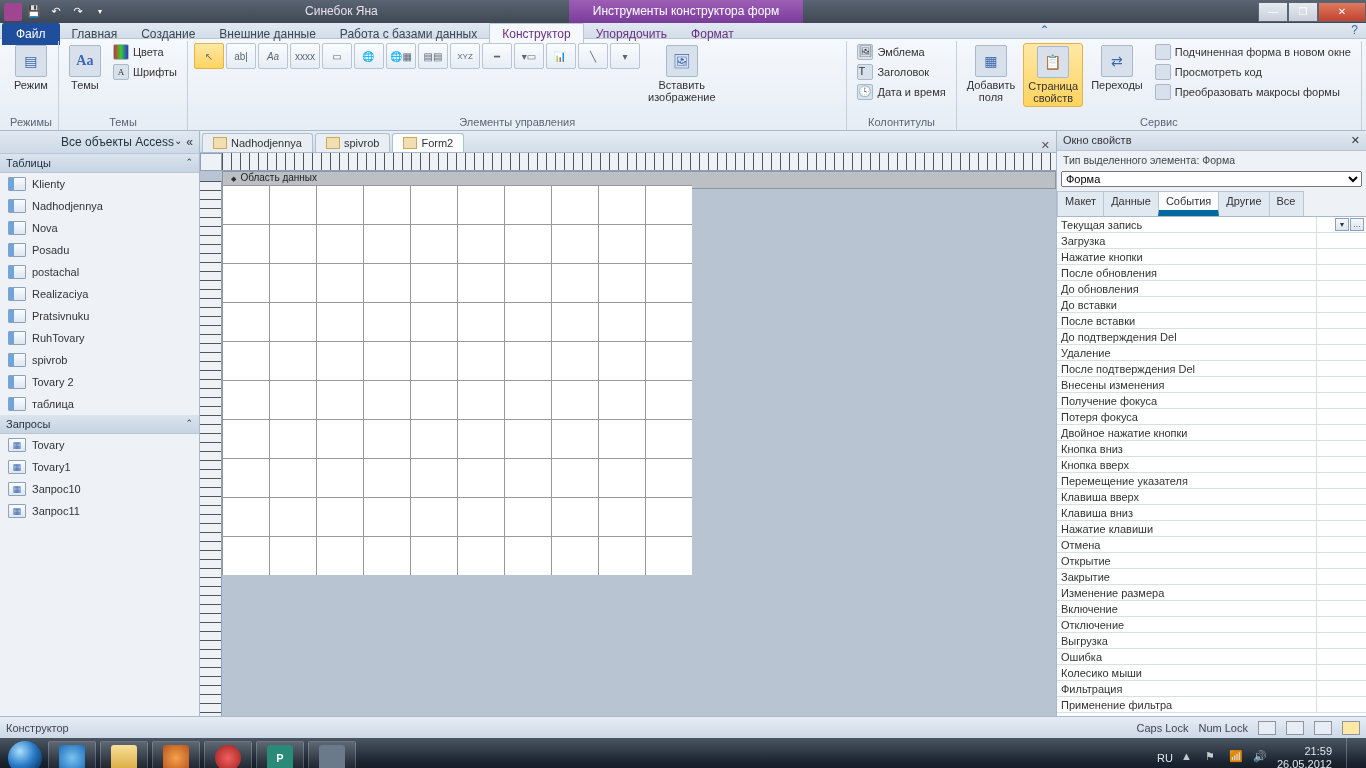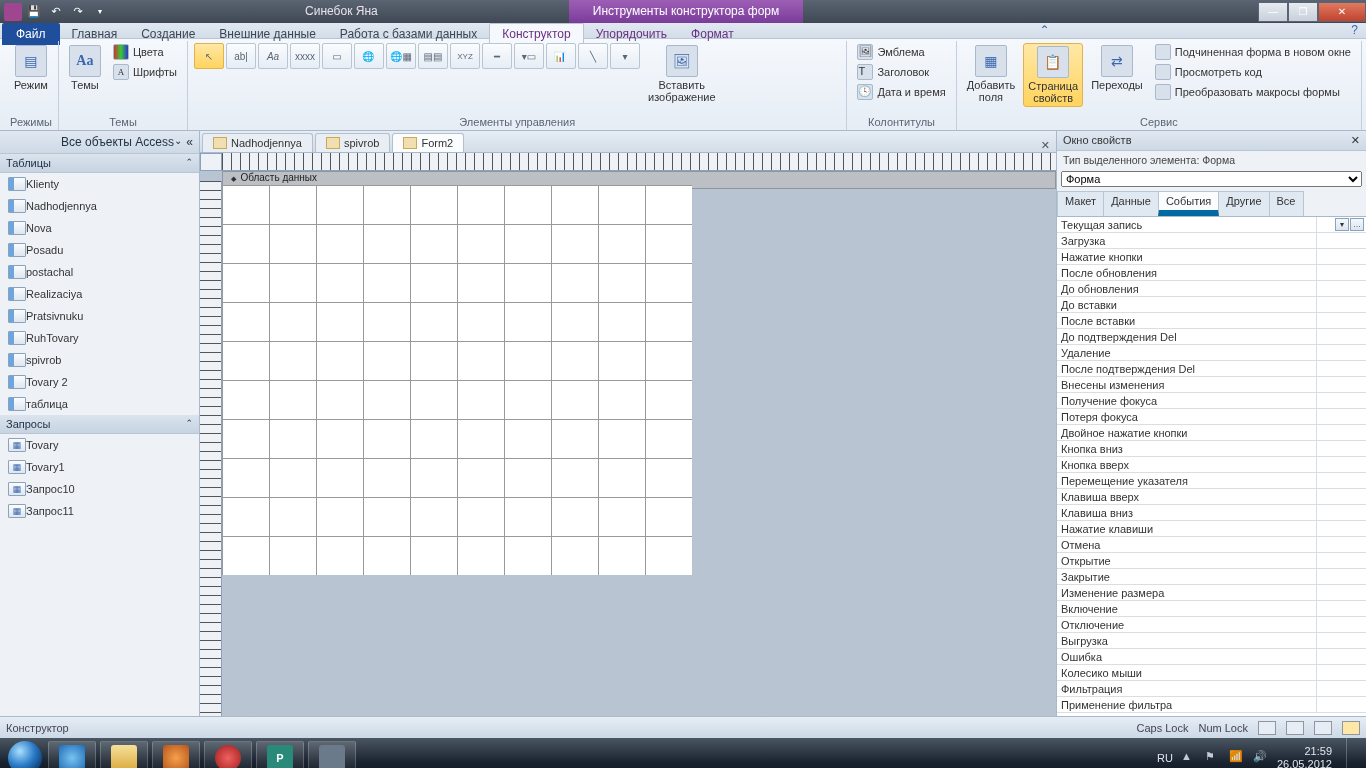--- a/index.html
+++ b/index.html
@@ -41,21 +41,21 @@
 .ctl-gallery { display:flex; align-items:center; gap:2px; flex-wrap:nowrap;}
 .ctl-gallery .ctl { width:30px; height:26px; background:linear-gradient(#fafcfe,#e6edf5); border:1px solid #b8c5d3; border-radius:2px; cursor:pointer; display:flex; align-items:center; justify-content:center; font-size:10px; color:#5a6676;}
 .ctl-gallery .ctl.sel { background:linear-gradient(#ffe8a6,#ffd45e); border-color:#e0b44a;}
 
 
 .main { display:flex; height: 585px; }
 .navpane { width:200px; background:#eef2f7; border-right:1px solid #a9b9cb; display:flex; flex-direction:column; }
 .navpane .hdr { background:linear-gradient(#e1e8f1,#cdd9e6); padding:4px 6px; font-size:12px; color:#234; display:flex; align-items:center; justify-content:flex-end; border-bottom:1px solid #b8c5d3;}
 .navpane .section-hdr { background:linear-gradient(#dbe4ee,#c6d3e2); padding:3px 6px; font-size:11px; color:#234; border-bottom:1px solid #b8c5d3; display:flex; justify-content:space-between; cursor:pointer;}
 .navpane .items { overflow-y:auto; flex:0 0 auto;}
-.nav-item { display:flex; align-items:center; gap:0; padding:4px 8px; cursor:pointer; font-size:11px;}
+.nav-item { display:flex; align-items:center; gap:6px; padding:4px 8px; cursor:pointer; font-size:11px;}
 .nav-item .ni { width:18px; height:14px; background:linear-gradient(#fbfcfd,#dfe6ee); border:1px solid #8aa2bc; border-radius:1px; display:flex;}
 .nav-item .ni.table::before { content:""; width:5px; background:#6ea5de; margin-right:1px;}
 .nav-item .ni.query { background:linear-gradient(#fbfcfd,#dfe6ee);}
 .nav-item .ni.query::after { content:"▦"; font-size:9px; margin:auto; color:#3a67af;}
 .navpane .flex-fill { flex:1; overflow:auto;}
 
 .workarea { flex:1; background:#b8c4d2; display:flex; flex-direction:column;}
 .doc-tabs { height:22px; background:linear-gradient(#e6edf5,#d3dde8); display:flex; align-items:flex-end; border-bottom:1px solid #a9b9cb; padding-left:2px;}
 .doc-tab { display:flex; align-items:center; gap:4px; padding:3px 10px; background:#e9eef4; border:1px solid #b3c0ce; border-bottom:none; border-radius:3px 3px 0 0; font-size:11px; margin-right:2px; cursor:pointer;}
 .doc-tab.active { background:#fafcfe; }

